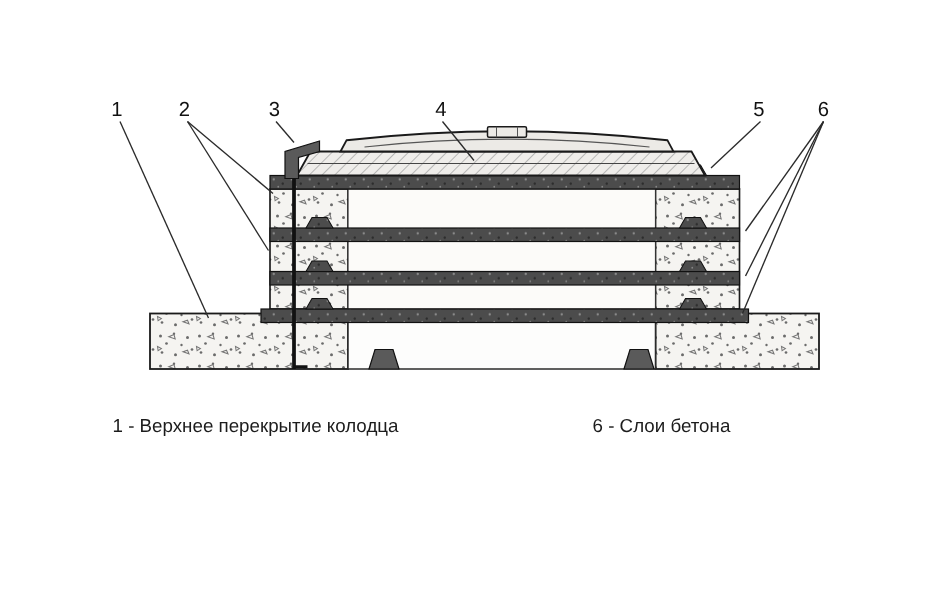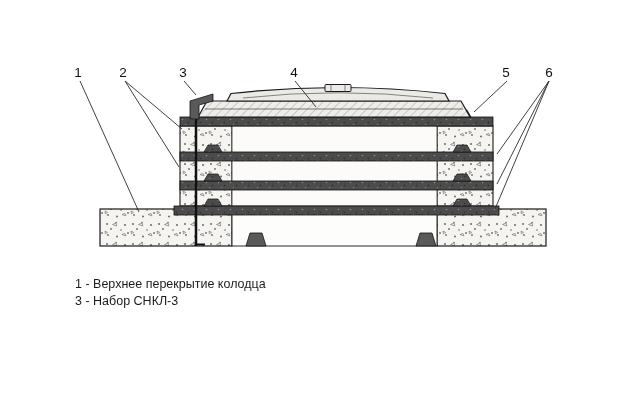--- a/index.html
+++ b/index.html
@@ -9,21 +9,21 @@
     position: relative; overflow: hidden;
     font-family: "Liberation Sans", sans-serif;
   }
   .drawing { position: absolute; left: 0; top: 0; }
   svg text.callout {
     font-family: "Liberation Sans", sans-serif;
     font-size: 13.5px; fill: #111;
   }
   .legend { position: absolute; top: 276px; left: 0; width: 625px; color: #1c1c1c; font-size: 12.5px; }
   .legend .col { position: absolute; top: 0; }
-  .legend .col.left { left: 75px; }
+  .legend .col.left { left: 75px; text-align: right; }
   .legend .col.right { left: 395px; }
   .legend-item { line-height: 17px; white-space: nowrap; }
 </style>
 </head>
 <body>
 
 <div class="drawing">
 <svg width="625" height="270" viewBox="0 0 625 270">
   <defs>
     <pattern id="p-concrete" width="26" height="20" patternUnits="userSpaceOnUse">
@@ -117,17 +117,17 @@
     <text class="callout" x="294" y="77" text-anchor="middle">4</text>
     <text class="callout" x="506" y="77" text-anchor="middle">5</text>
     <text class="callout" x="549" y="77" text-anchor="middle">6</text>
   </g>
 </svg>
 </div>
 
 <div class="legend">
   <div class="col left">
     <div class="legend-item">1 - Верхнее перекрытие колодца</div>
-    <div class="legend-item">3 - Набор СНКЛ-3</div>
   </div>
   <div class="col right">
+    <div class="legend-item">6 - Слои бетона</div>
   </div>
 </div>
 
 </body></html>

